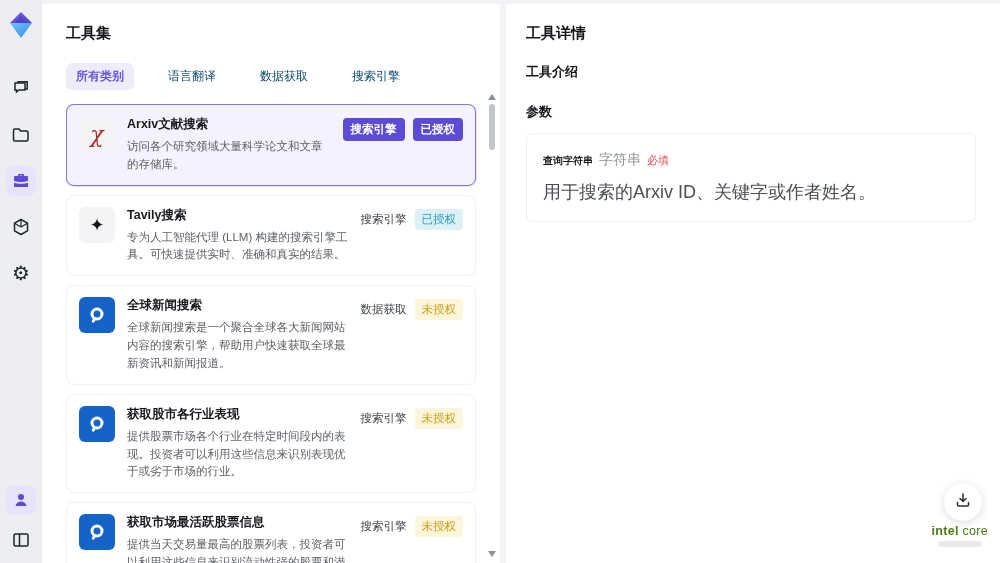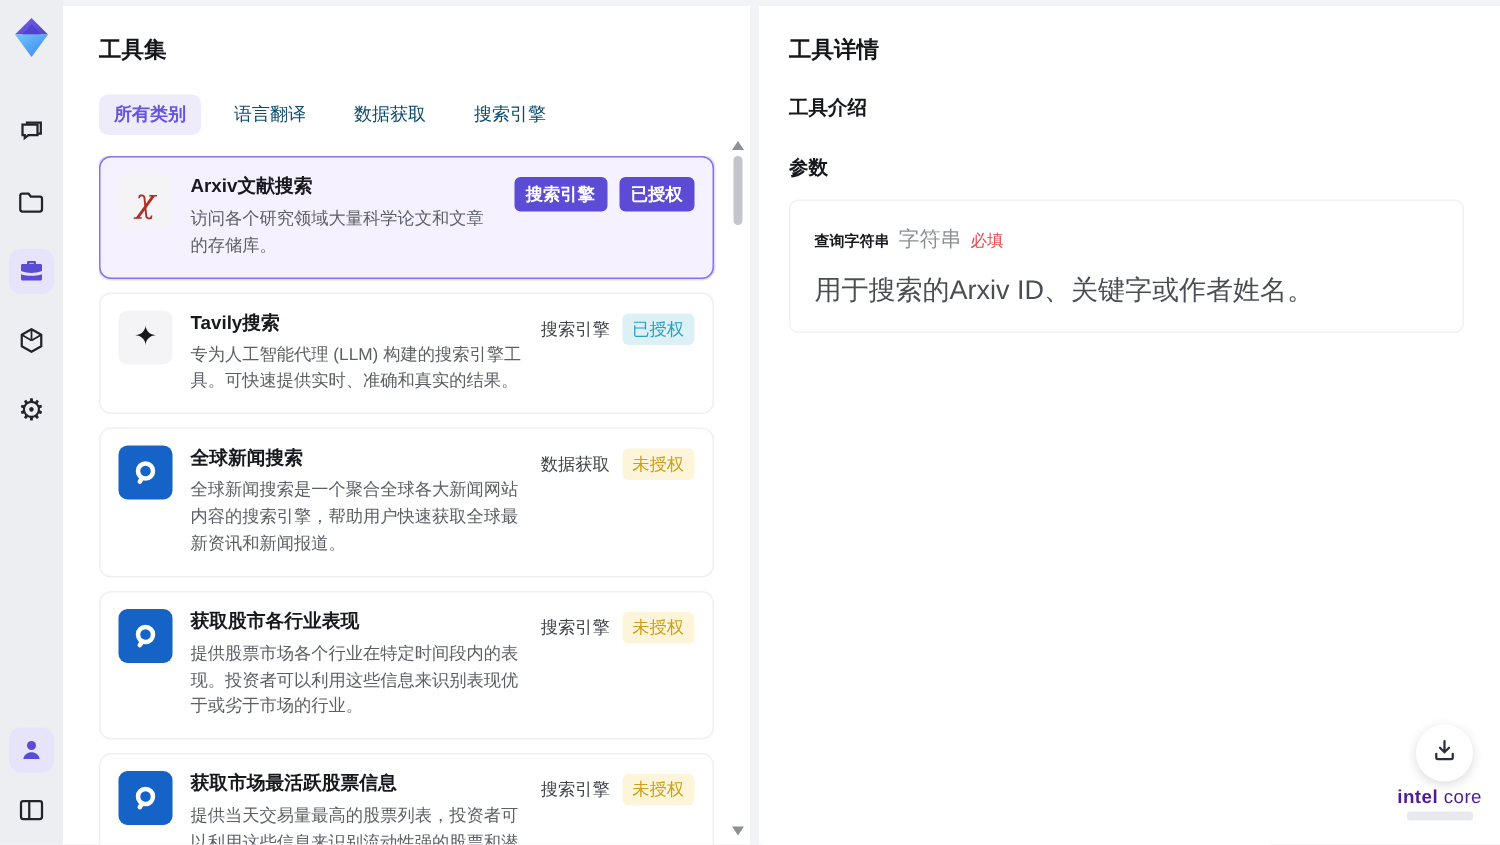--- a/index.html
+++ b/index.html
@@ -20,21 +20,21 @@
   .gear-glyph { font-size:20px; line-height:1; font-family:"DejaVu Sans",sans-serif; }
 
   
   .main { flex:1; display:flex; padding-top:4px; gap:6px; }
   .list-panel { width:458px; background:#ffffff; padding:20px 6px 0 24px; position:relative; flex-shrink:0; }
   .detail-panel { flex:1; background:#ffffff; padding:20px 24px 0 20px; position:relative; }
 
   .panel-title { font-size:15px; font-weight:bold; color:#15171c; margin-bottom:20px; }
 
   
-  .tabs { display:flex; align-items:center; gap:12px; margin-bottom:14px; }
+  .tabs { display:flex; align-items:center; gap:24px; margin-bottom:14px; }
   .tab { font-size:12px; color:#0c4a6e; padding:5px 10px; border-radius:6px; cursor:pointer; white-space:nowrap; }
   .tab.active { color:#6454e0; background:#eeebfb; font-weight:bold; }
 
   
   .tool-list { height:472px; overflow:hidden; padding-right:18px; display:flex; flex-direction:column; gap:9px; }
   .tool-card { border:1px solid #f0f0f2; border-radius:8px; background:#fff; padding:11px 12px;
     display:flex; align-items:flex-start; gap:12px; cursor:pointer; flex-shrink:0; }
   .tool-card.selected { background:#f6f1fe; border:1.5px solid #8674e8; box-shadow:0 0 0 1px #e4dcfa; }
   .tool-icon { width:36px; height:36px; border-radius:6px; background:#f4f4f6; flex-shrink:0;
     display:flex; align-items:center; justify-content:center; overflow:hidden; }
@@ -65,21 +65,21 @@
     font-size:12px; color:#3e4247; line-height:1.6; }
   .param-name { font-size:10px; font-weight:bold; color:#17191f; }
   .param-type { font-size:14px; color:#8b9097; margin-left:6px; }
   .param-req { font-size:11px; color:#e5484d; margin-left:6px; }
   .param-desc { font-size:18px; color:#4a4e54; margin-top:8px; }
 
   
   .download-fab { position:absolute; right:18px; bottom:42px; width:38px; height:38px; border-radius:50%;
     background:#ffffff; box-shadow:0 2px 8px rgba(0,0,0,.14); display:flex; align-items:center; justify-content:center;
     cursor:pointer; color:#2b2e38; }
-  .intel-brand { position:absolute; right:12px; bottom:16px; text-align:left; color:#4c1d95; }
+  .intel-brand { position:absolute; right:12px; bottom:16px; text-align:left; color:#4d7c0f; }
   .intel-brand .txt { font-size:12.5px; letter-spacing:.3px; }
   .intel-brand .txt b { font-weight:bold; }
   .intel-brand .sub { margin:3px auto 0; width:44px; height:6px; border-radius:2px; background:#e8e9ed; }
 </style>
 </head>
 <body>
 
 <div class="app">
 
   <div class="rail">

